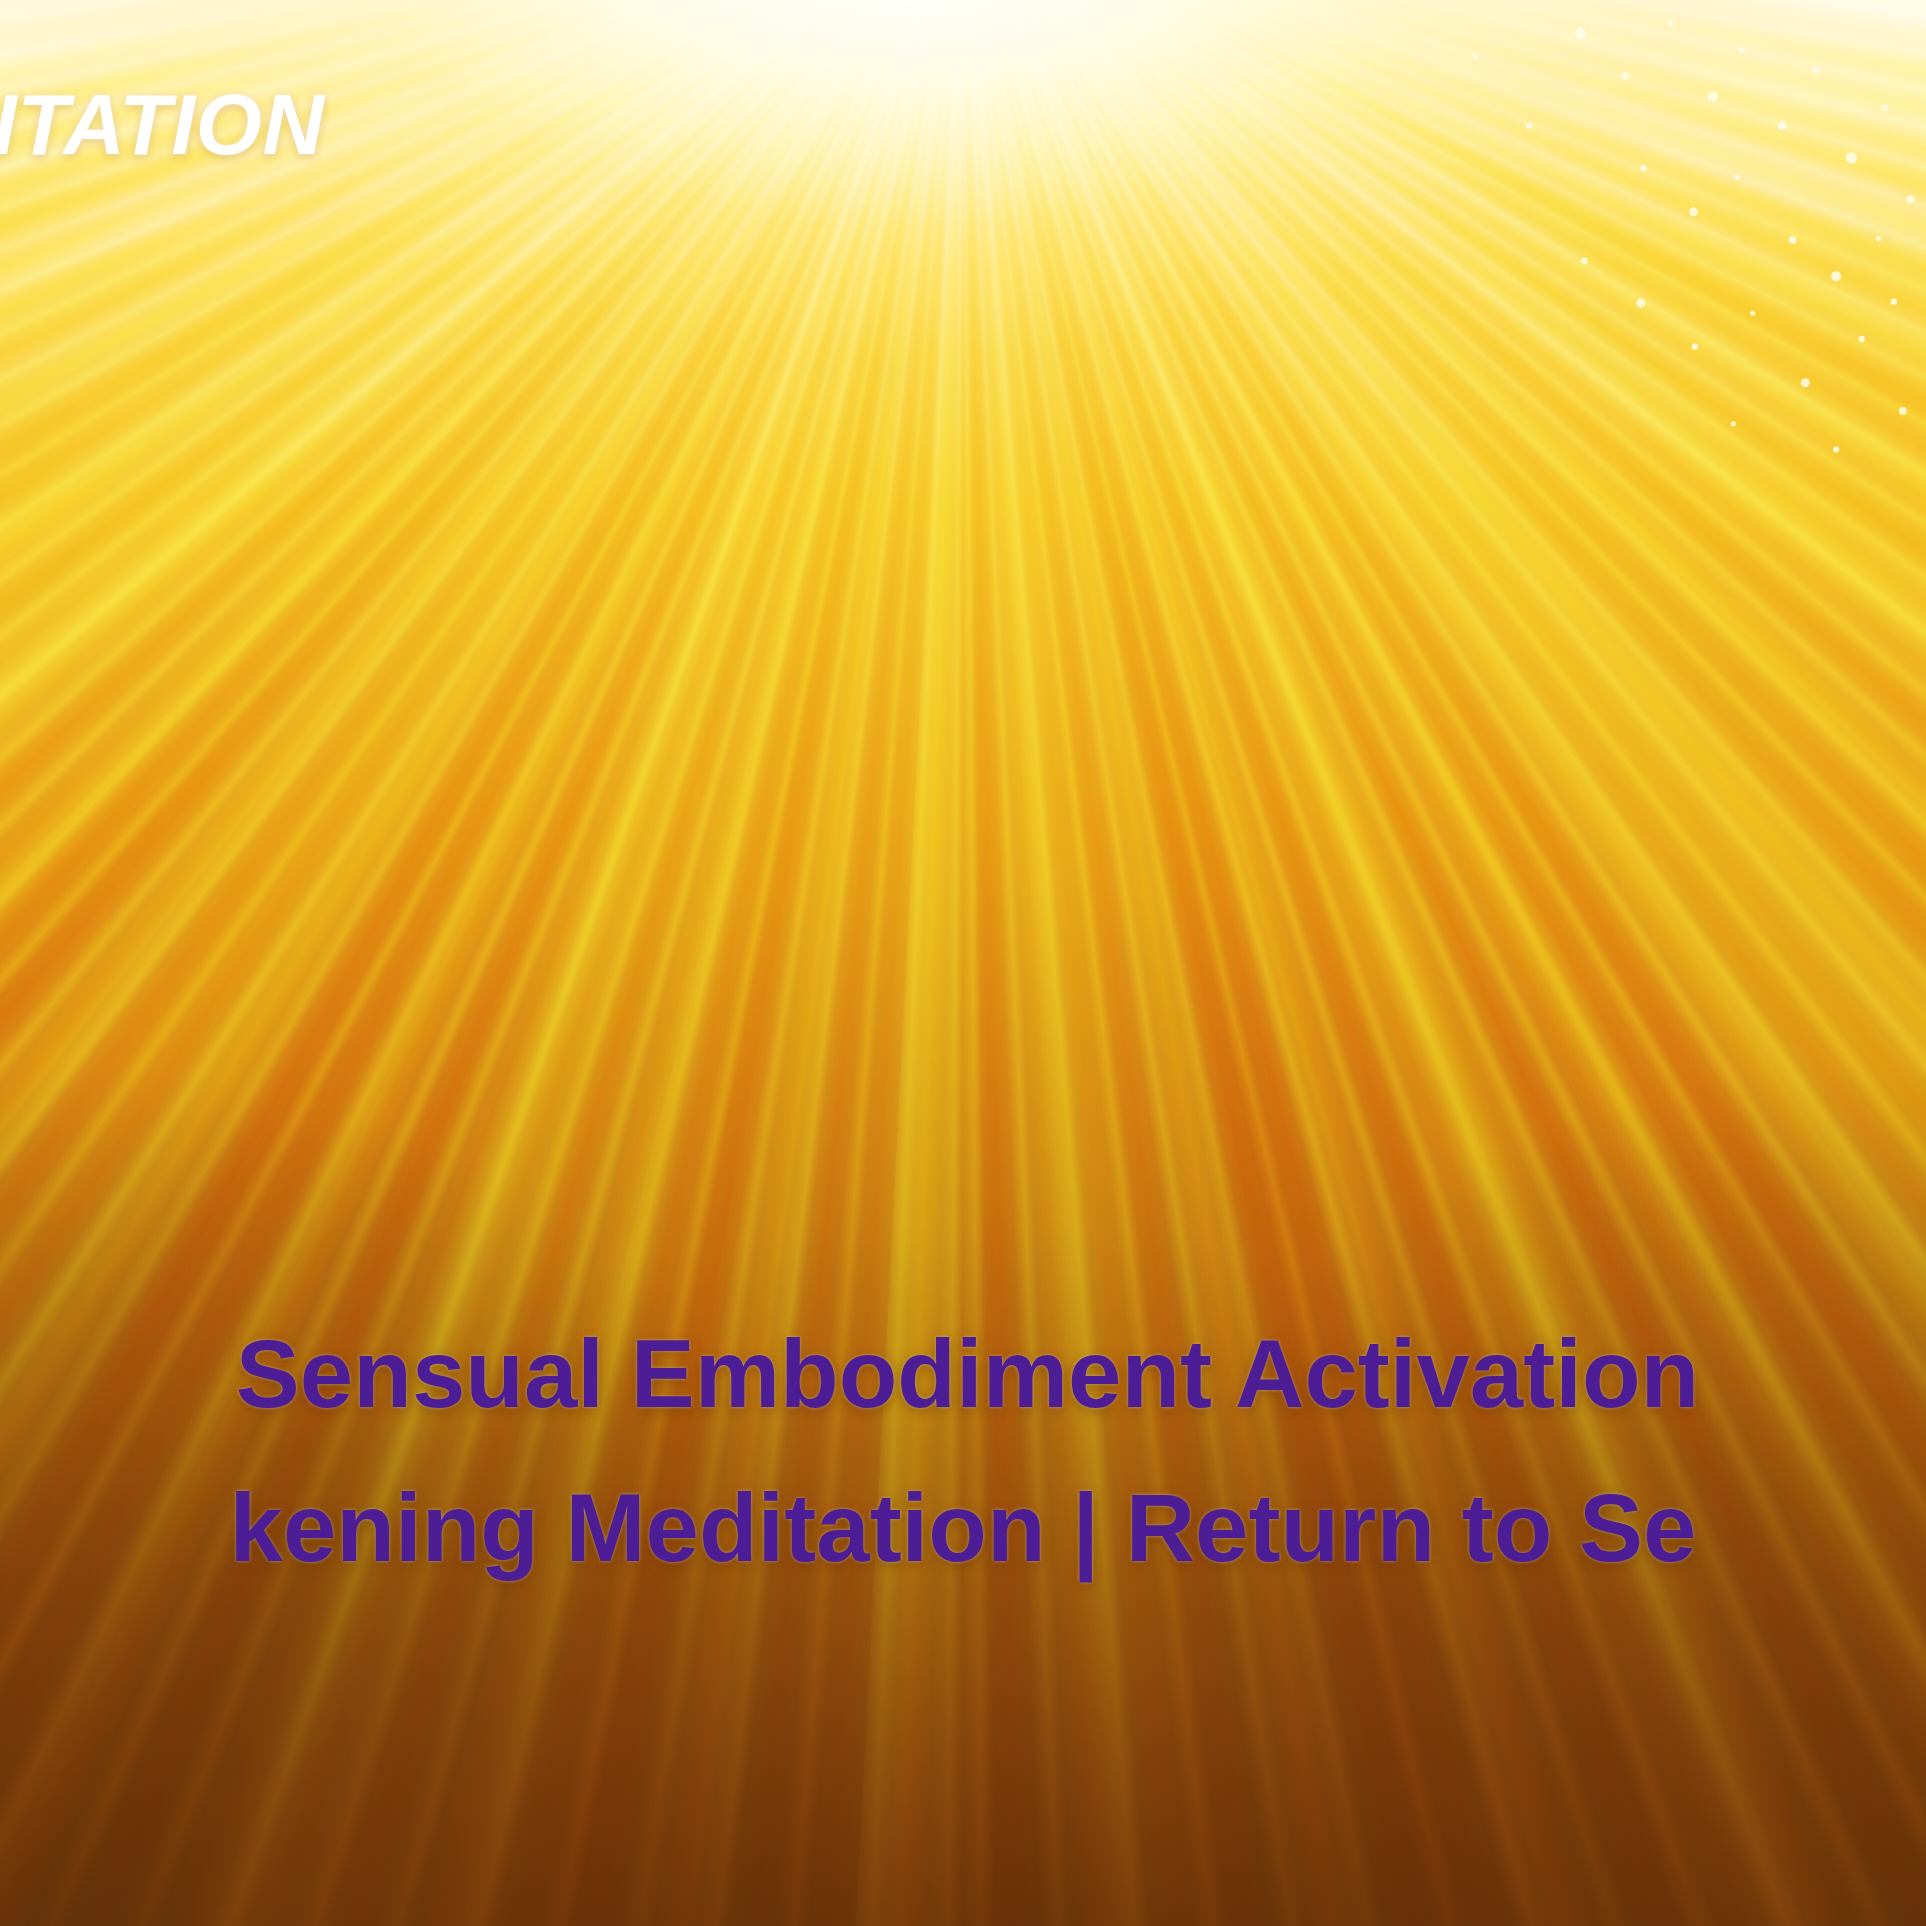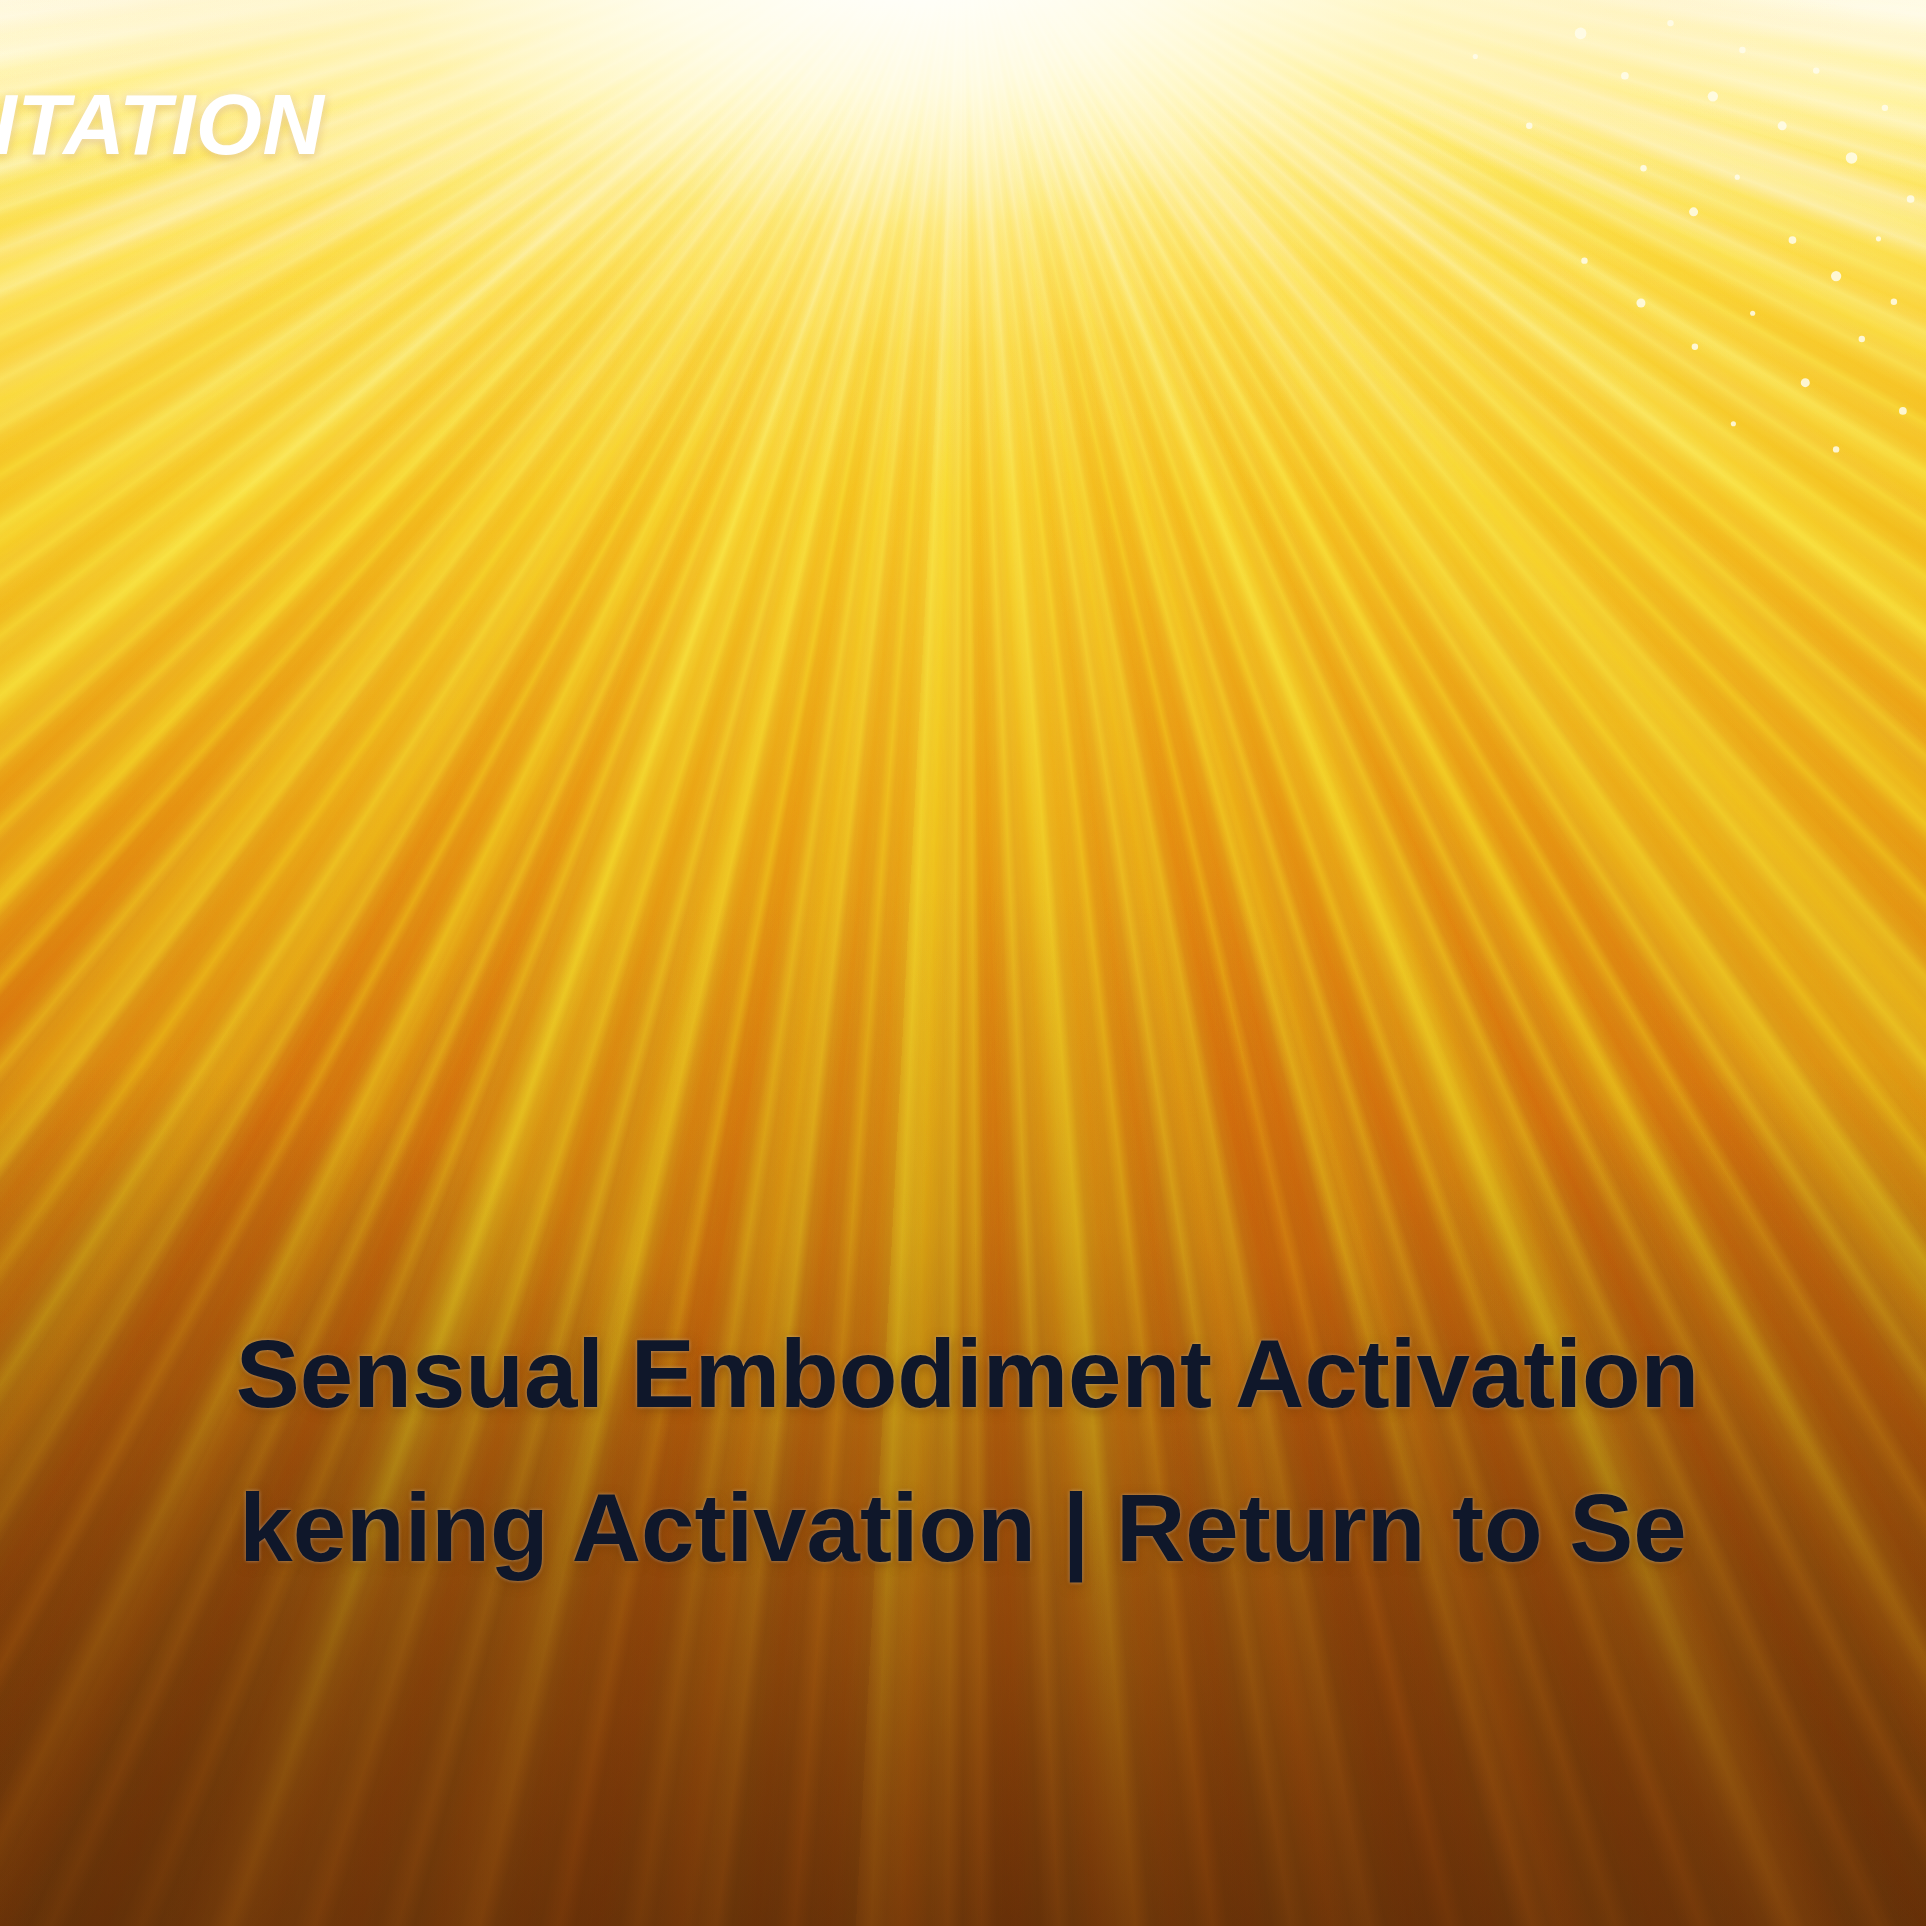--- a/index.html
+++ b/index.html
@@ -143,21 +143,21 @@
   #title-block {
     position: absolute;
     left: 0;
     right: 0;
     top: 1297px;
     text-align: center;
     white-space: nowrap;
   }
   .title-line {
     display: block;
-    color: #0f172a;
+    color: #4c1d95;
     font-size: 96px;
     font-weight: 700;
     line-height: 1.60;
     letter-spacing: 0px;
     white-space: nowrap;
     text-shadow:
       0 0 3.9px rgba(255,255,255,0.40),
       0 2.6px 11.6px rgba(110,55,5,0.55);
   }
   #title-line-1 { margin-left: 9px; }
@@ -210,17 +210,17 @@
       <circle cx="2860" cy="700" r="5"></circle>
       <circle cx="2700" cy="660" r="4"></circle>
       <circle cx="2950" cy="470" r="5"></circle>
     </g>
   </svg>
 
   <div id="eyebrow">DITATION</div>
 
   <div id="title-block">
     <span class="title-line" id="title-line-1">Sensual Embodiment Activation</span>
-    <span class="title-line" id="title-line-2">kening Activation | Return to Se</span>
+    <span class="title-line" id="title-line-2">kening Meditation | Return to Se</span>
   </div>
 
 </div>
 
 
 </body></html>

